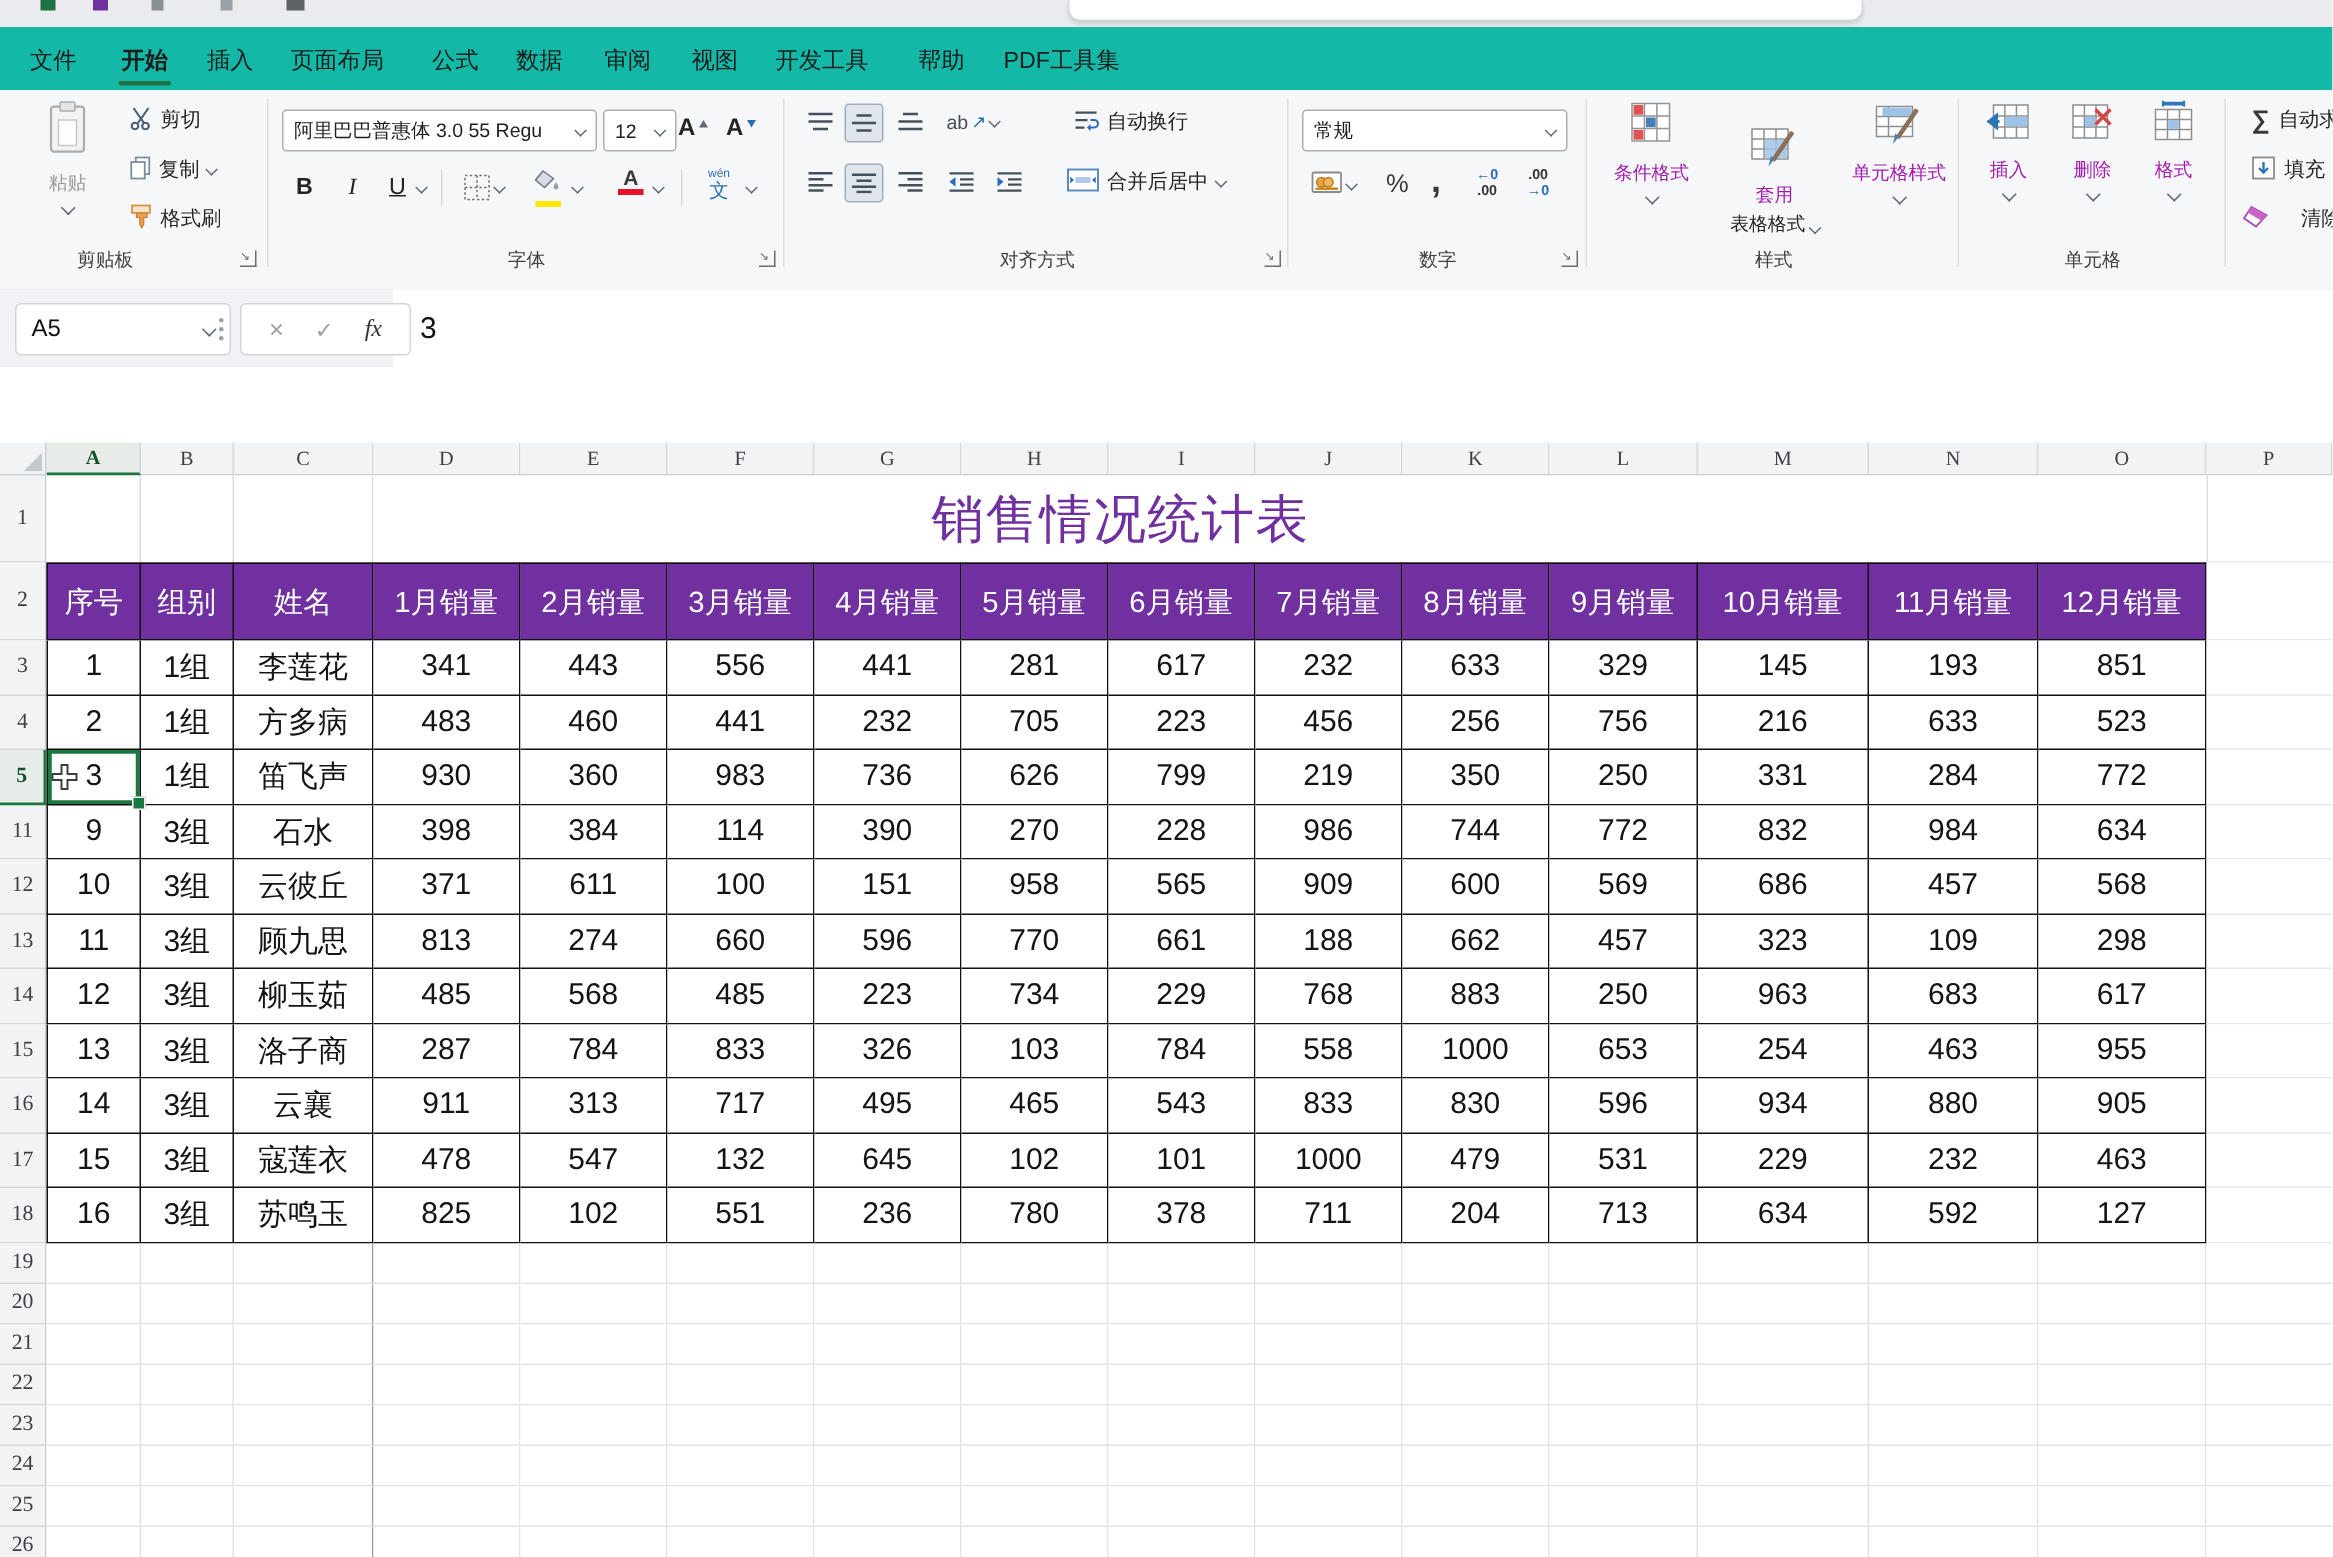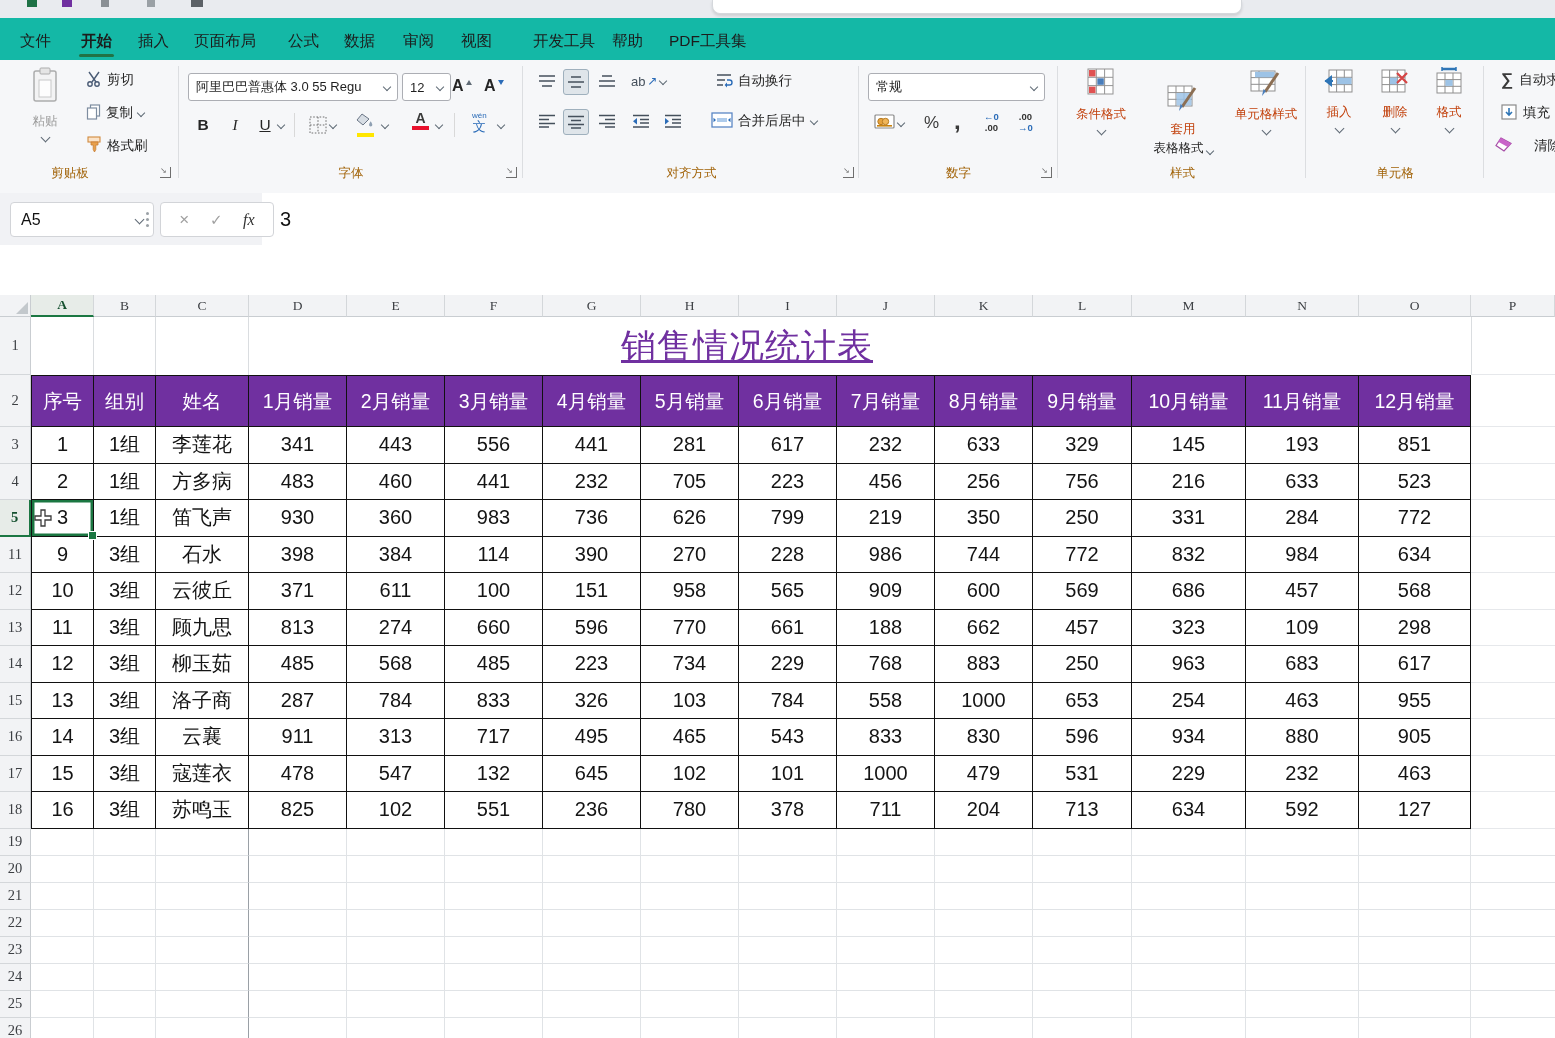--- a/index.html
+++ b/index.html
@@ -12,29 +12,29 @@
               border:1px solid #d5d8dc;border-top:none;border-radius:0 0 8px 8px;box-shadow:0 2px 3px rgba(0,0,0,.12)}
   
   #tabbar{position:absolute;left:0;top:18px;width:1555px;height:42px;background:#14b8a6}
   .tab{position:absolute;top:0;height:42px;line-height:46px;font-size:15.5px;color:#1c1c1c;cursor:default}
   .tab.active{font-weight:700}
   .tab.active::after{content:"";position:absolute;left:-2px;right:-2px;bottom:3px;height:3px;background:#217346;border-radius:2px}
   
   #ribbon{position:absolute;left:0;top:60px;width:1555px;height:133px;background:#f6f7f9;border-bottom:1px solid #d9dbde}
   .rgroup{position:absolute;top:0;height:125px}
   .vline{position:absolute;top:6px;width:1px;height:112px;background:#dcdee1}
-  .glbl{position:absolute;top:105px;font-size:12.5px;color:#a16207;text-align:center;width:100%}
+  .glbl{position:absolute;top:105px;font-size:12.5px;color:#404040;text-align:center;width:100%}
   .launch{position:absolute;top:107px;width:10px;height:10px;border-right:1.4px solid #6e6e6e;border-bottom:1.4px solid #6e6e6e}
   .launch::before{content:"↘";font-size:8px;color:#6e6e6e;position:absolute;left:0;top:-1px}
   .chv{width:6px;height:6px;border-right:1.4px solid #5f6a75;border-bottom:1.4px solid #5f6a75;
        transform:rotate(45deg);display:inline-block;flex:none}
   .msep{position:absolute;width:1px;height:24px;background:#d9d9d9}
   .sbtn{position:absolute;display:flex;align-items:center;gap:5px;font-size:13.5px;color:#252525;height:24px;cursor:default}
   .bigbtn{position:absolute;display:flex;flex-direction:column;align-items:center;cursor:default}
-  .blabel{font-size:12.5px;color:#c2410c;margin-top:5px;white-space:nowrap}
+  .blabel{font-size:12.5px;color:#a21caf;margin-top:5px;white-space:nowrap}
   .blabel2{font-size:12.5px;color:#252525;margin-top:2px;white-space:nowrap;display:flex;align-items:center;gap:3px}
   .bigbtn .chv{margin-top:4px}
   .gray{color:#9b9b9b}
   .combo{position:absolute;height:26px;background:#fff;border:1px solid #acaeb4;border-radius:3px;
          display:flex;align-items:center;padding:0 7px;font-size:13px;color:#1f1f1f}
   .combo .chv{margin-left:auto;width:5px;height:5px}
   .combotext{overflow:hidden;white-space:nowrap;flex:1;margin-right:5px}
   .tbtn{position:absolute;font-size:15.5px;color:#252525;width:22px;height:24px;text-align:center;line-height:24px}
   .bold{font-weight:700}
   .italic{font-style:italic;font-family:"Liberation Serif",serif}
@@ -115,21 +115,21 @@
 
 <div id="tabbar">
     <div class="tab" style="left: 20px;">文件</div>
     <div class="tab active" style="left: 81px;">开始</div>
     <div class="tab" style="left: 138px;">插入</div>
     <div class="tab" style="left: 194px;">页面布局</div>
     <div class="tab" style="left: 288px;">公式</div>
     <div class="tab" style="left: 344px;">数据</div>
     <div class="tab" style="left: 403px;">审阅</div>
     <div class="tab" style="left: 461px;">视图</div>
-    <div class="tab" style="left: 533px;">开发工具</div>
+    <div class="tab" style="left: 517px;">开发工具</div>
     <div class="tab" style="left: 612px;">帮助</div>
     <div class="tab" style="left: 669px;">PDF工具集</div>
   </div>
 
 <div id="ribbon">
 
   <div class="rgroup" style="left:0;width:178px">
     <div class="bigbtn" style="left:16px;top:6px;width:58px">
       <span>
         <svg width="30" height="38" viewBox="0 0 30 38" opacity="0.8">
@@ -471,21 +471,21 @@
       <div class="colhead">K</div>
       <div class="colhead">L</div>
       <div class="colhead">M</div>
       <div class="colhead">N</div>
       <div class="colhead">O</div>
       <div class="colhead">P</div>
       <div class="rowhead">1</div>
       <div class="r1c"></div>
       <div class="r1c"></div>
       <div class="r1c"></div>
-      <div class="titlecell" style="grid-column: 5 / 17; text-decoration: underline;">销售情况统计表</div>
+      <div class="titlecell" style="grid-column: 5 / 17;">销售情况统计表</div>
       <div class="pfill p1"></div>
       <div class="rowhead">2</div>
       <div class="th first">序号</div>
       <div class="th">组别</div>
       <div class="th">姓名</div>
       <div class="th">1月销量</div>
       <div class="th">2月销量</div>
       <div class="th">3月销量</div>
       <div class="th">4月销量</div>
       <div class="th">5月销量</div>

